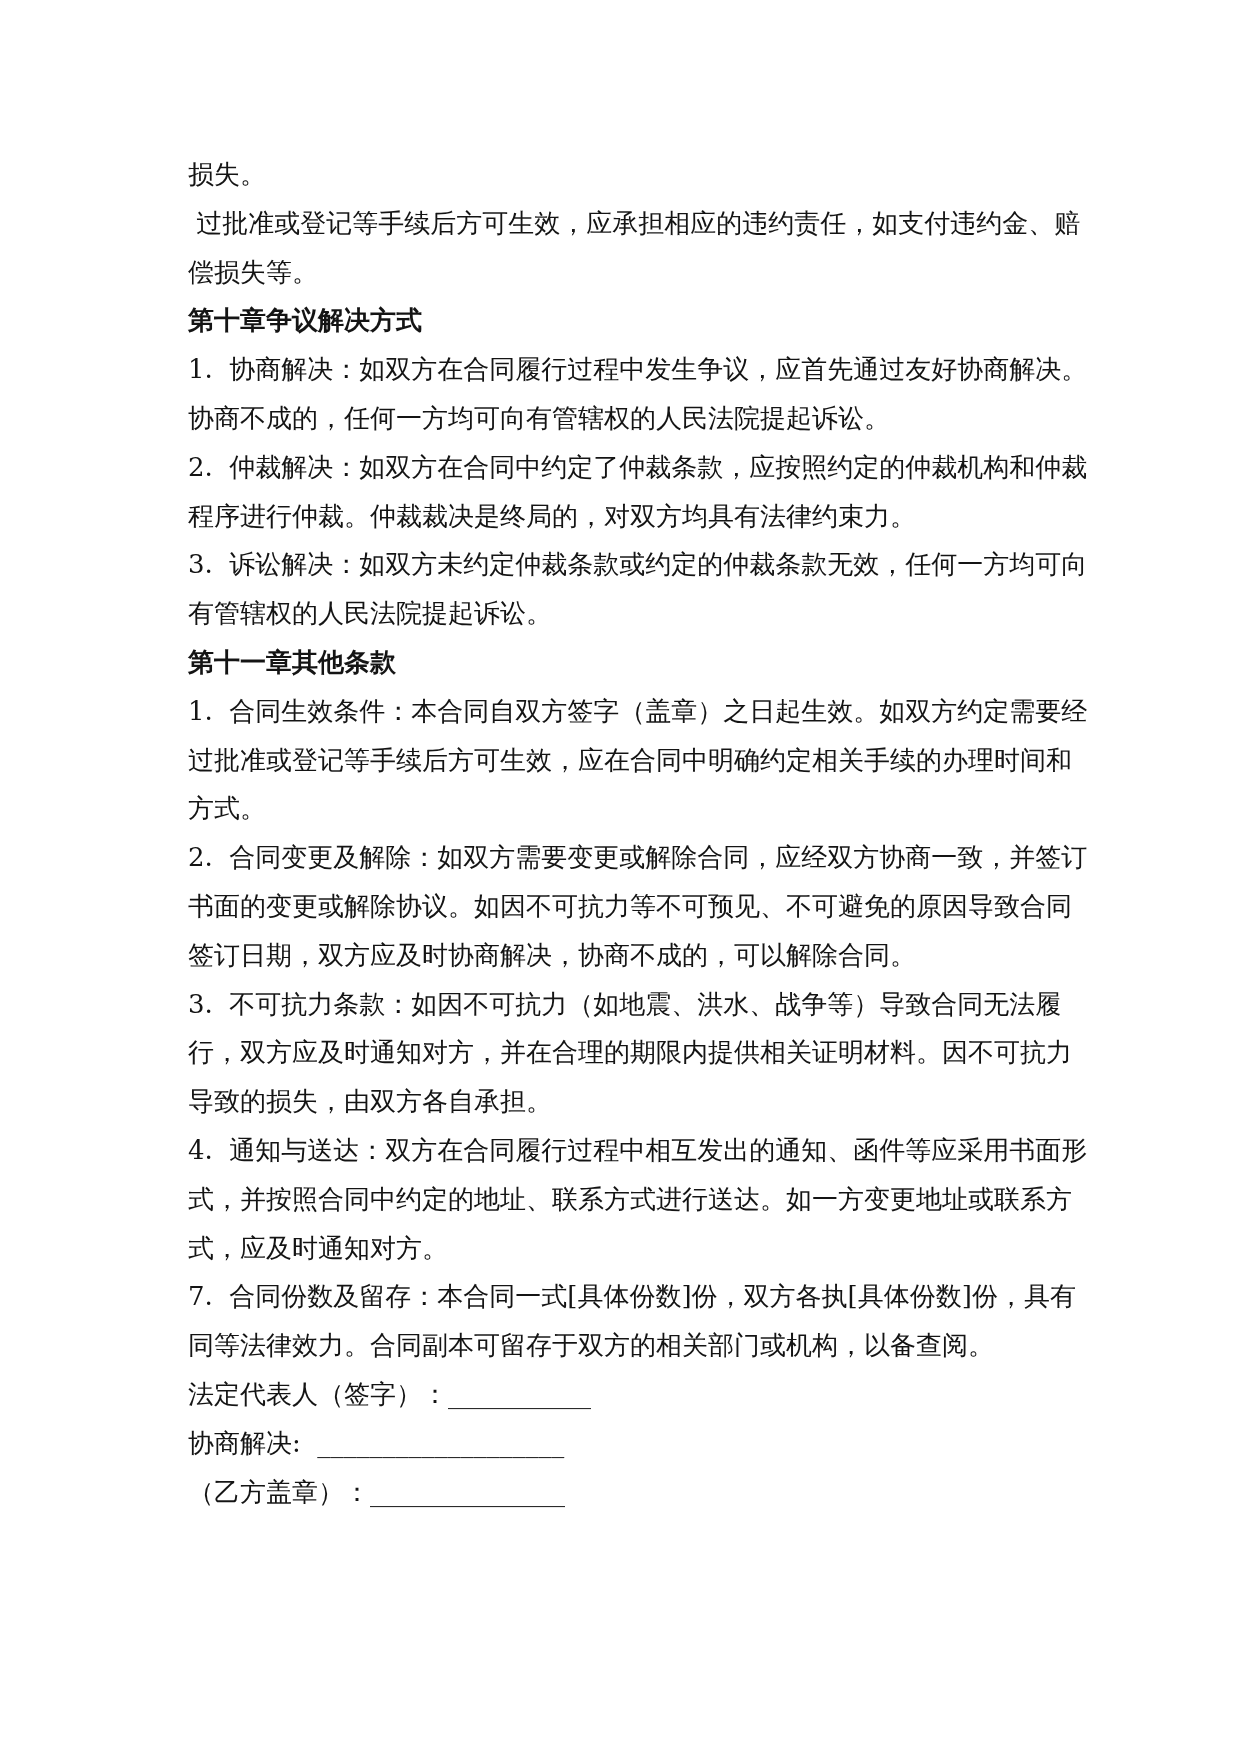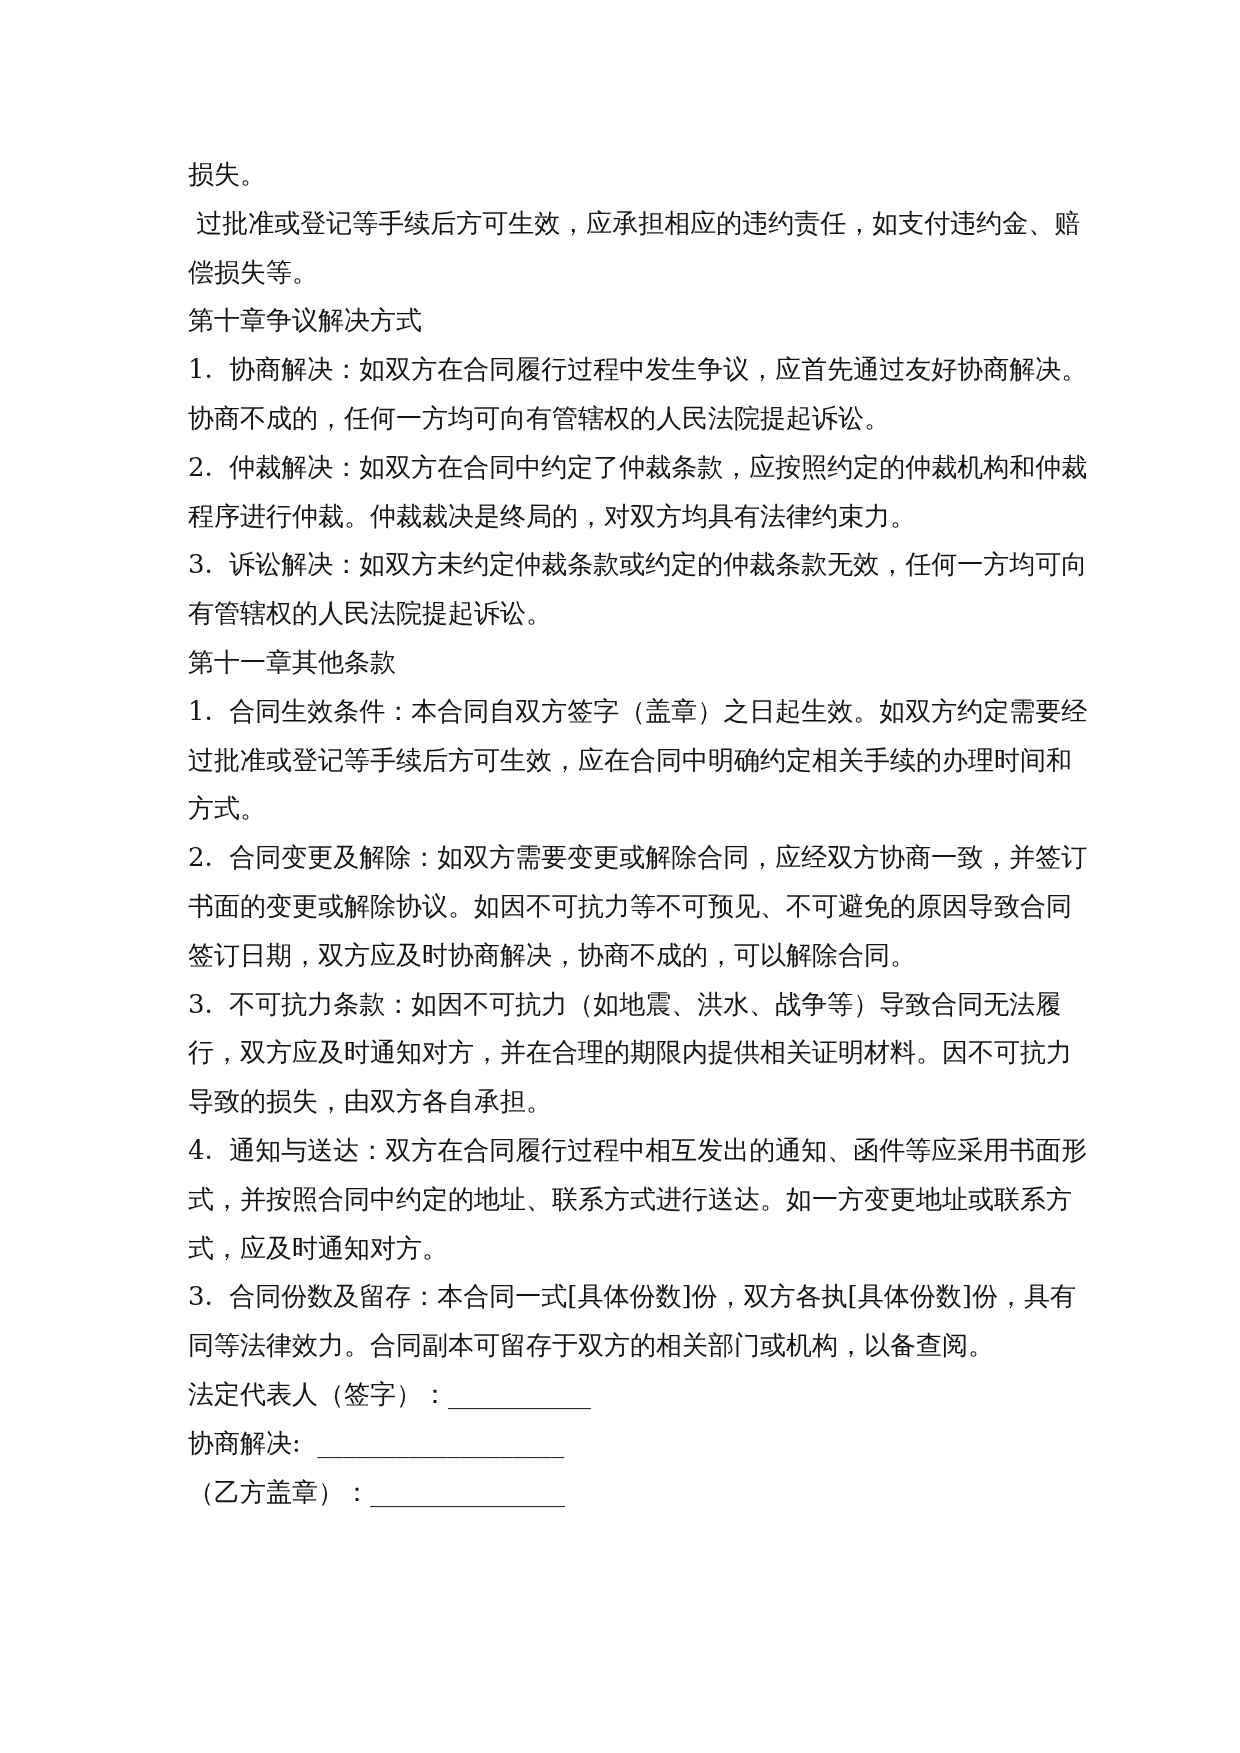--- a/index.html
+++ b/index.html
@@ -26,21 +26,21 @@
     font-family: "DejaVu Serif", "Liberation Serif", serif;
     font-size: 26px;
   }
   .line {
     line-height: 48.8px;
     white-space: pre;            
     letter-spacing: 0px;
     font-kerning: none;
   }
   .line.heading {
-    font-weight: 400;
+    font-weight: 700;
   }
   .line.signature {
     font-weight: 400;
   }
 </style>
 </head>
 <body>
 
 <div class="page">
     <div class="line body">损失。</div>
@@ -59,18 +59,18 @@
     <div class="line body">方式。</div>
     <div class="line body">2.  合同变更及解除：如双方需要变更或解除合同，应经双方协商一致，并签订</div>
     <div class="line body">书面的变更或解除协议。如因不可抗力等不可预见、不可避免的原因导致合同</div>
     <div class="line body">签订日期，双方应及时协商解决，协商不成的，可以解除合同。</div>
     <div class="line body">3.  不可抗力条款：如因不可抗力（如地震、洪水、战争等）导致合同无法履</div>
     <div class="line body">行，双方应及时通知对方，并在合理的期限内提供相关证明材料。因不可抗力</div>
     <div class="line body">导致的损失，由双方各自承担。</div>
     <div class="line body">4.  通知与送达：双方在合同履行过程中相互发出的通知、函件等应采用书面形</div>
     <div class="line body">式，并按照合同中约定的地址、联系方式进行送达。如一方变更地址或联系方</div>
     <div class="line body">式，应及时通知对方。</div>
-    <div class="line body">3.  合同份数及留存：本合同一式[具体份数]份，双方各执[具体份数]份，具有</div>
+    <div class="line body">7.  合同份数及留存：本合同一式[具体份数]份，双方各执[具体份数]份，具有</div>
     <div class="line body">同等法律效力。合同副本可留存于双方的相关部门或机构，以备查阅。</div>
     <div class="line signature">法定代表人（签字）：___________</div>
     <div class="line signature">协商解决:  ___________________</div>
     <div class="line signature">（乙方盖章）：_______________</div>
   </div>
 
 </body></html>

